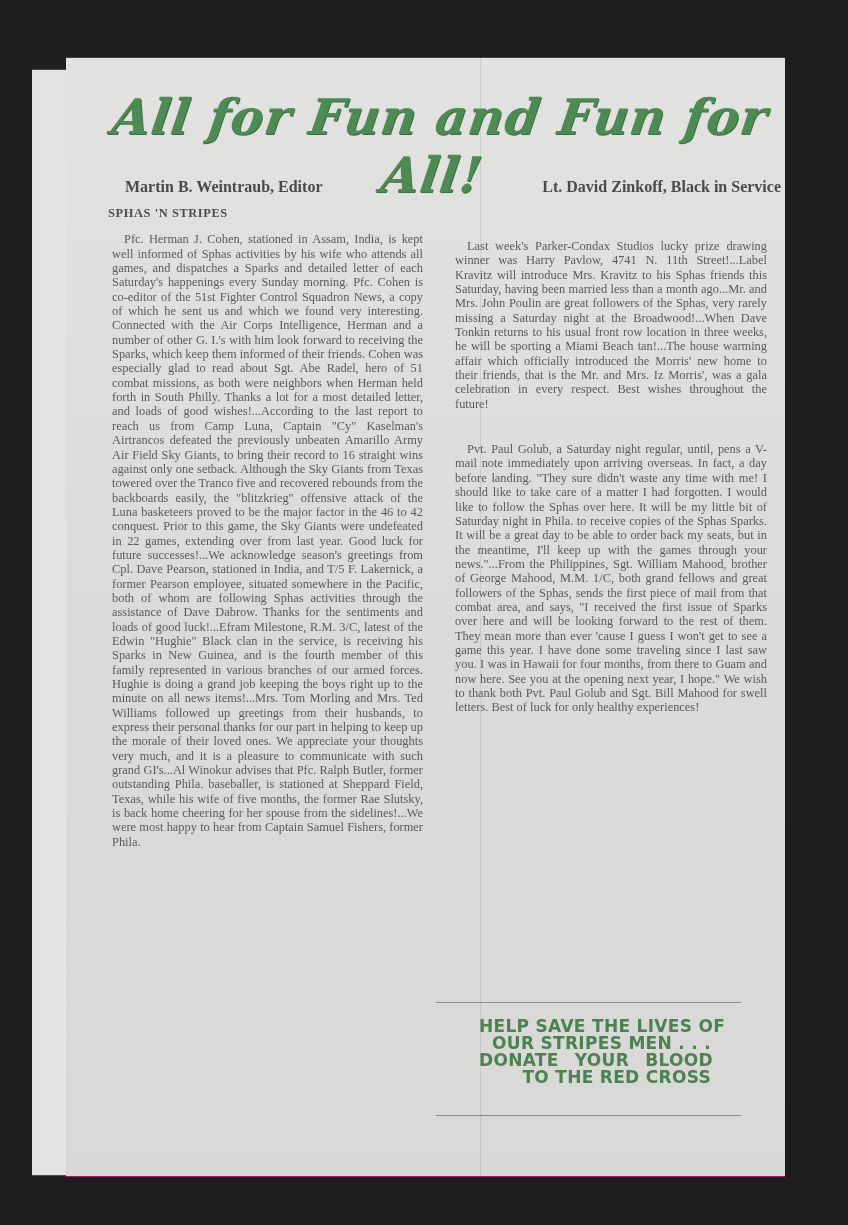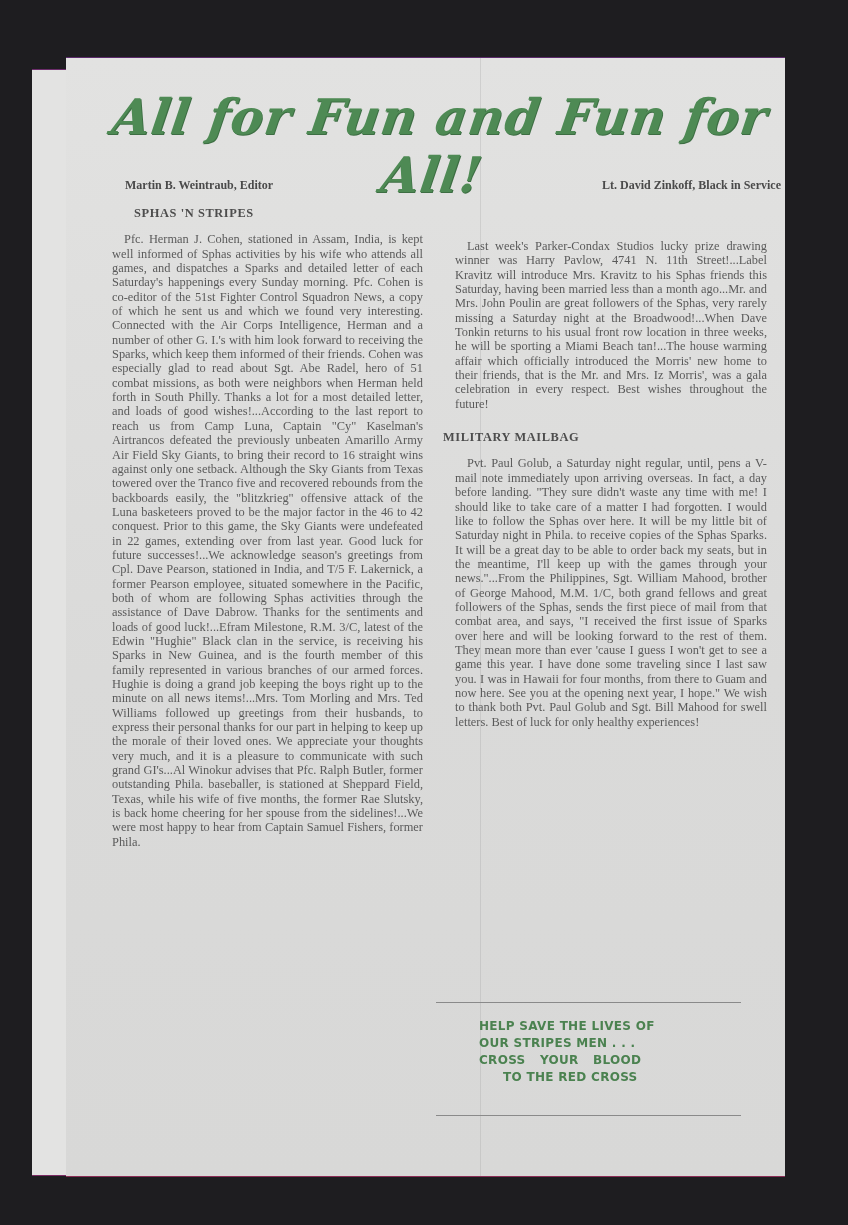--- a/index.html
+++ b/index.html
@@ -27,48 +27,48 @@
     background: rgba(150,150,150,0.25);
   }
   .masthead {
     position: absolute; left: 40px; top: 30px; width: 660px; text-align: center;
     font-family: "DejaVu Serif", serif; font-style: italic; font-weight: bold;
     font-size: 49px; color: #4e8a54; letter-spacing: 1px;
     text-shadow: 1px 1px 0 #3d6e43;
     transform: skewX(-8deg);
   }
   .editor-left, .editor-right {
-    position: absolute; top: 120px; font-size: 12px; font-weight: bold; color: #4a4a4a;
+    position: absolute; top: 120px; font-size: 16px; font-weight: bold; color: #4a4a4a;
     font-family: "Liberation Serif", serif;
   }
   .editor-left { left: 59px; }
   .editor-right { right: 4px; }
   .col {
     position: absolute; font-family: "Liberation Serif", serif;
     font-size: 12.4px; line-height: 14.35px; color: #5a5a5a; text-align: justify;
   }
   .col-left { left: 34px; top: 148px; width: 335px; }
   .col-right { left: 377px; top: 162px; width: 336px; }
   .section-heading {
     font-weight: bold; color: #4d4d4d; font-size: 12.4px; letter-spacing: 0.6px;
     margin: 0 0 4px 0;
   }
-  .col-left .section-heading { margin-left: 34px; }
+  .col-left .section-heading { margin-left: 8px; }
   .para { margin: 12px; text-indent: 12px; hyphens: manual; }
   .gap { height: 7px; }
   .rule {
     position: absolute; left: 370px; width: 305px; height: 1px;
     background: #8a8a8a;
   }
   .rule-top { top: 944px; }
   .rule-bottom { top: 1057px; }
   .psa {
     position: absolute; left: 413px; top: 960px; width: 232px;
     font-family: "DejaVu Sans", sans-serif; font-weight: bold; color: #4b8250;
-    font-size: 12px; line-height: 17px; letter-spacing: 0.3px;
+    font-size: 17px; line-height: 17px; letter-spacing: 0.3px; text-align: right;
   }
   .psa-line { display: block; white-space: pre; }
   .psa-line.l3 { word-spacing: 10px; }
   .psa-line.l4 { padding-left: 24px; }
 </style>
 </head>
 <body>
 
 <div class="back-sheet"></div>
 
@@ -82,25 +82,24 @@
 
   <div class="col col-left">
     <div class="section-heading">SPHAS 'N STRIPES</div>
     <p class="para">Pfc. Herman J. Cohen, stationed in Assam, India, is kept well informed of Sphas activities by his wife who attends all games, and dispatches a Sparks and detailed letter of each Saturday's happenings every Sunday morning. Pfc. Cohen is co-editor of the 51st Fighter Control Squadron News, a copy of which he sent us and which we found very interesting. Connected with the Air Corps Intelligence, Herman and a number of other G. I.'s with him look forward to receiving the Sparks, which keep them informed of their friends. Cohen was especially glad to read about Sgt. Abe Radel, hero of 51 combat missions, as both were neighbors when Herman held forth in South Philly. Thanks a lot for a most detailed letter, and loads of good wishes!...According to the last report to reach us from Camp Luna, Captain "Cy" Kaselman's Airtrancos defeated the previously unbeaten Amarillo Army Air Field Sky Giants, to bring their record to 16 straight wins against only one setback. Although the Sky Giants from Texas towered over the Tranco five and recovered rebounds from the backboards easily, the "blitzkrieg" offensive attack of the Luna basketeers proved to be the major factor in the 46 to 42 conquest. Prior to this game, the Sky Giants were undefeated in 22 games, extending over from last year. Good luck for future successes!...We acknowledge season's greetings from Cpl. Dave Pearson, stationed in India, and T/5 F. Lakernick, a former Pearson employee, situated somewhere in the Pacific, both of whom are following Sphas activities through the assistance of Dave Dabrow. Thanks for the sentiments and loads of good luck!...Efram Milestone, R.M. 3/C, latest of the Edwin "Hughie" Black clan in the service, is receiving his Sparks in New Guinea, and is the fourth member of this family represented in various branches of our armed forces. Hughie is doing a grand job keeping the boys right up to the minute on all news items!...Mrs. Tom Morling and Mrs. Ted Williams followed up greetings from their husbands, to express their personal thanks for our part in helping to keep up the morale of their loved ones. We appreciate your thoughts very much, and it is a pleasure to communicate with such grand GI's...Al Winokur advises that Pfc. Ralph Butler, former outstanding Phila. baseballer, is stationed at Sheppard Field, Texas, while his wife of five months, the former Rae Slutsky, is back home cheering for her spouse from the sidelines!...We were most happy to hear from Captain Samuel Fishers, former Phila.</p>
   </div>
 
   <div class="col col-right">
     <div class="gap"></div>
     <p class="para">Last week's Parker-Condax Studios lucky prize drawing winner was Harry Pavlow, 4741 N. 11th Street!...Label Kravitz will introduce Mrs. Kravitz to his Sphas friends this Saturday, having been married less than a month ago...Mr. and Mrs. John Poulin are great followers of the Sphas, very rarely missing a Saturday night at the Broadwood!...When Dave Tonkin returns to his usual front row location in three weeks, he will be sporting a Miami Beach tan!...The house warming affair which officially introduced the Morris' new home to their friends, that is the Mr. and Mrs. Iz Morris', was a gala celebration in every respect. Best wishes throughout the future!</p>
     <div class="gap"></div>
-    <div class="section-heading">MILITARY MAILBAG</div>
     <p class="para">Pvt. Paul Golub, a Saturday night regular, until, pens a V-mail note immediately upon arriving overseas. In fact, a day before landing. "They sure didn't waste any time with me! I should like to take care of a matter I had forgotten. I would like to follow the Sphas over here. It will be my little bit of Saturday night in Phila. to receive copies of the Sphas Sparks. It will be a great day to be able to order back my seats, but in the meantime, I'll keep up with the games through your news."...From the Philippines, Sgt. William Mahood, brother of George Mahood, M.M. 1/C, both grand fellows and great followers of the Sphas, sends the first piece of mail from that combat area, and says, "I received the first issue of Sparks over here and will be looking forward to the rest of them. They mean more than ever 'cause I guess I won't get to see a game this year. I have done some traveling since I last saw you. I was in Hawaii for four months, from there to Guam and now here. See you at the opening next year, I hope." We wish to thank both Pvt. Paul Golub and Sgt. Bill Mahood for swell letters. Best of luck for only healthy experiences!</p>
   </div>
 
   <div class="rule rule-top"></div>
   <div class="psa">
     <span class="psa-line l1">HELP SAVE THE LIVES OF</span>
     <span class="psa-line l2">OUR STRIPES MEN . . .</span>
-    <span class="psa-line l3">CROSS YOUR BLOOD</span>
+    <span class="psa-line l3">DONATE YOUR BLOOD</span>
     <span class="psa-line l4">TO THE RED CROSS</span>
   </div>
   <div class="rule rule-bottom"></div>
 </div>
 
 </body></html>

